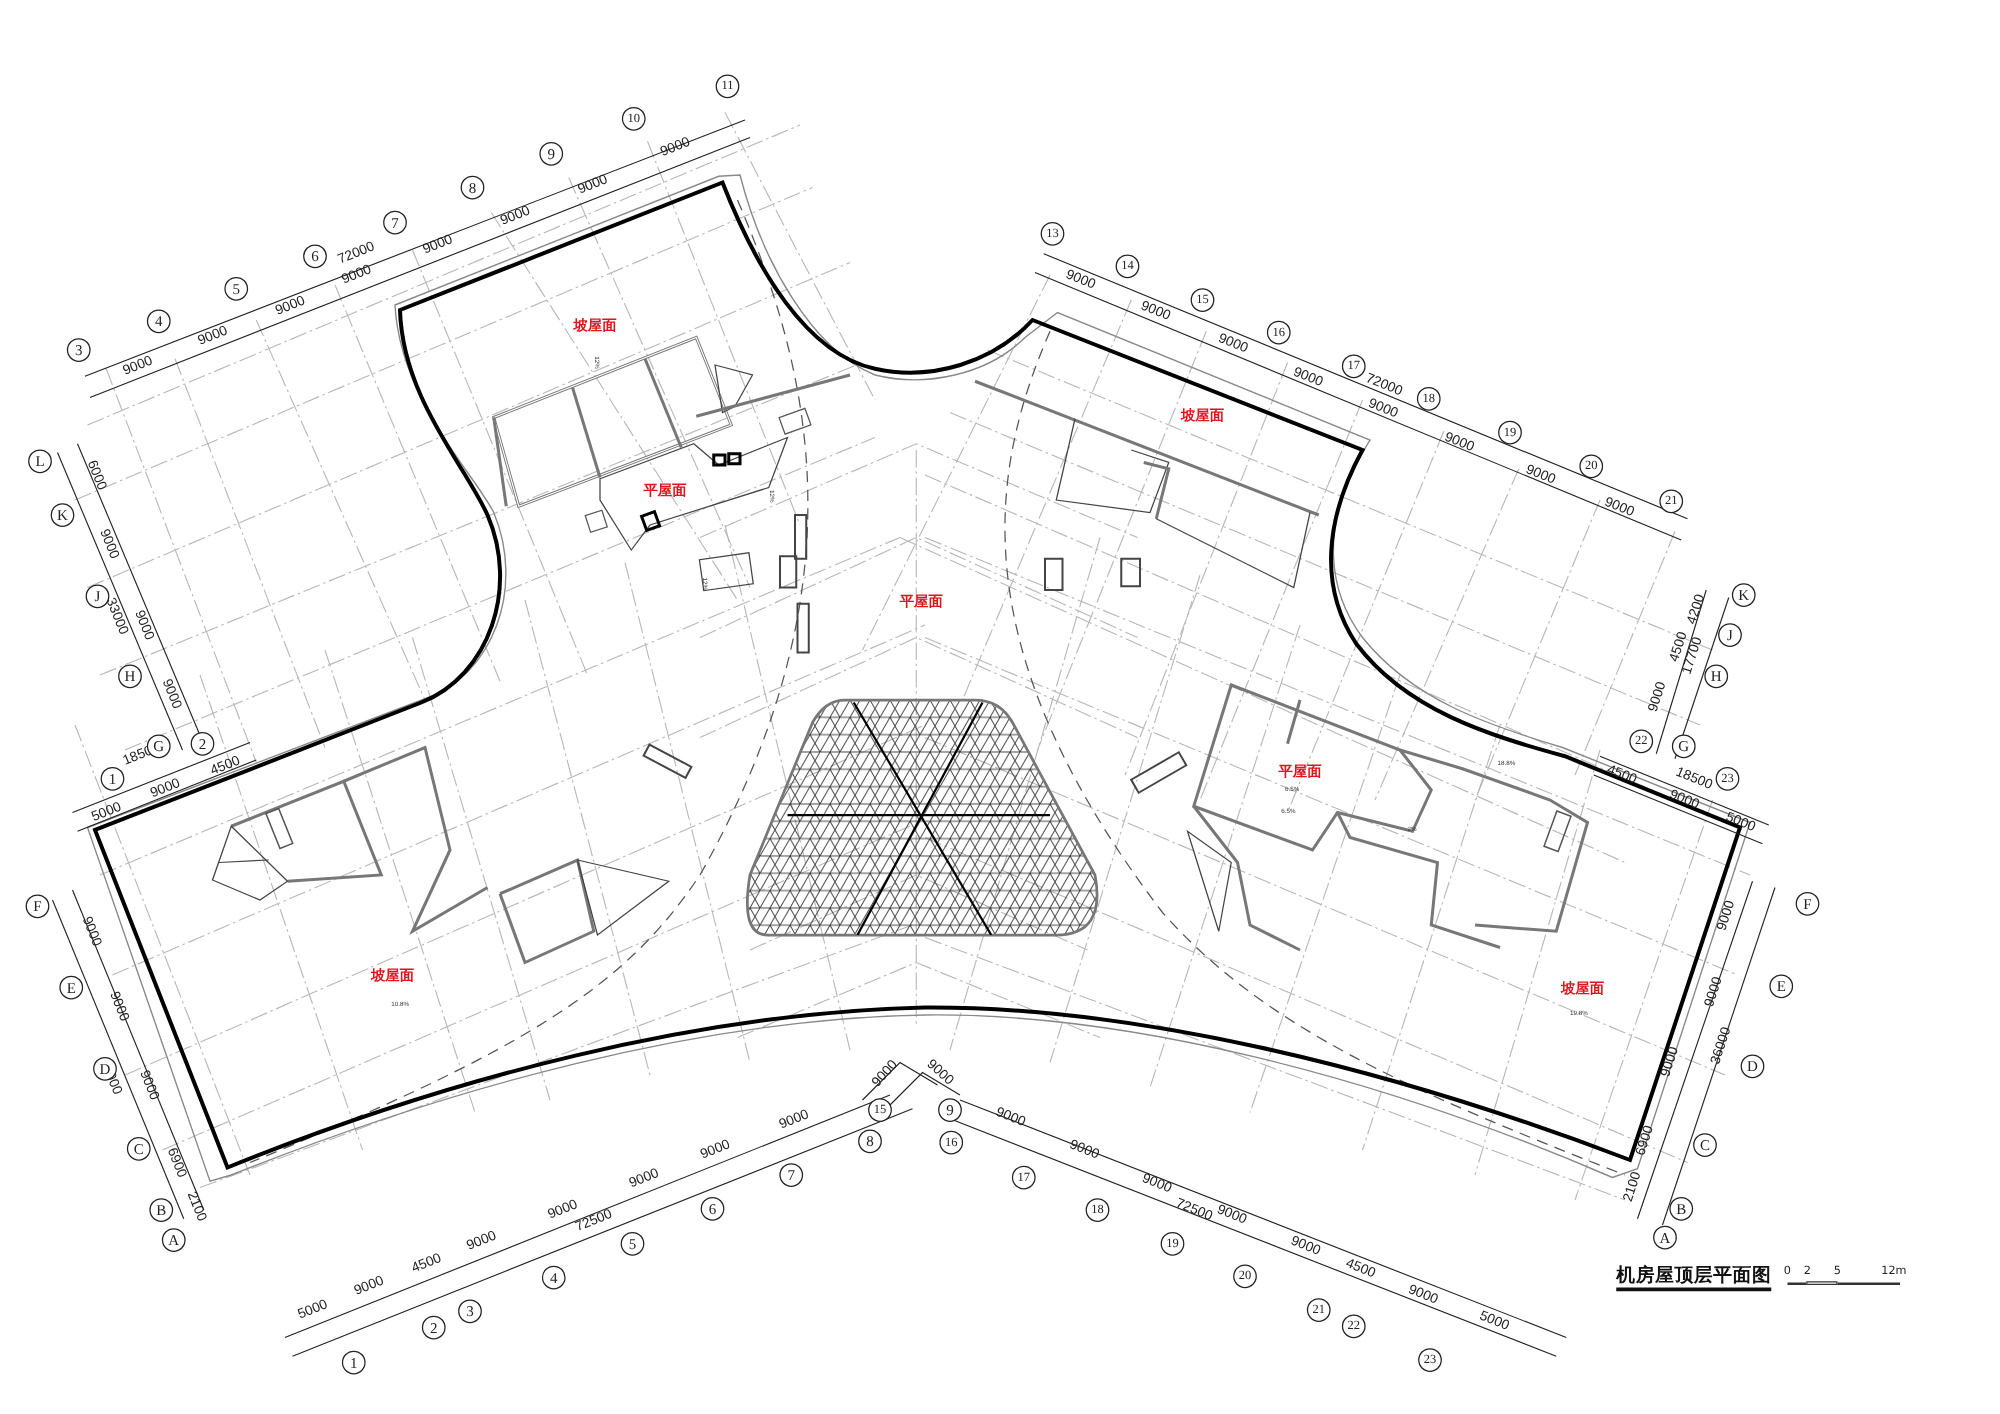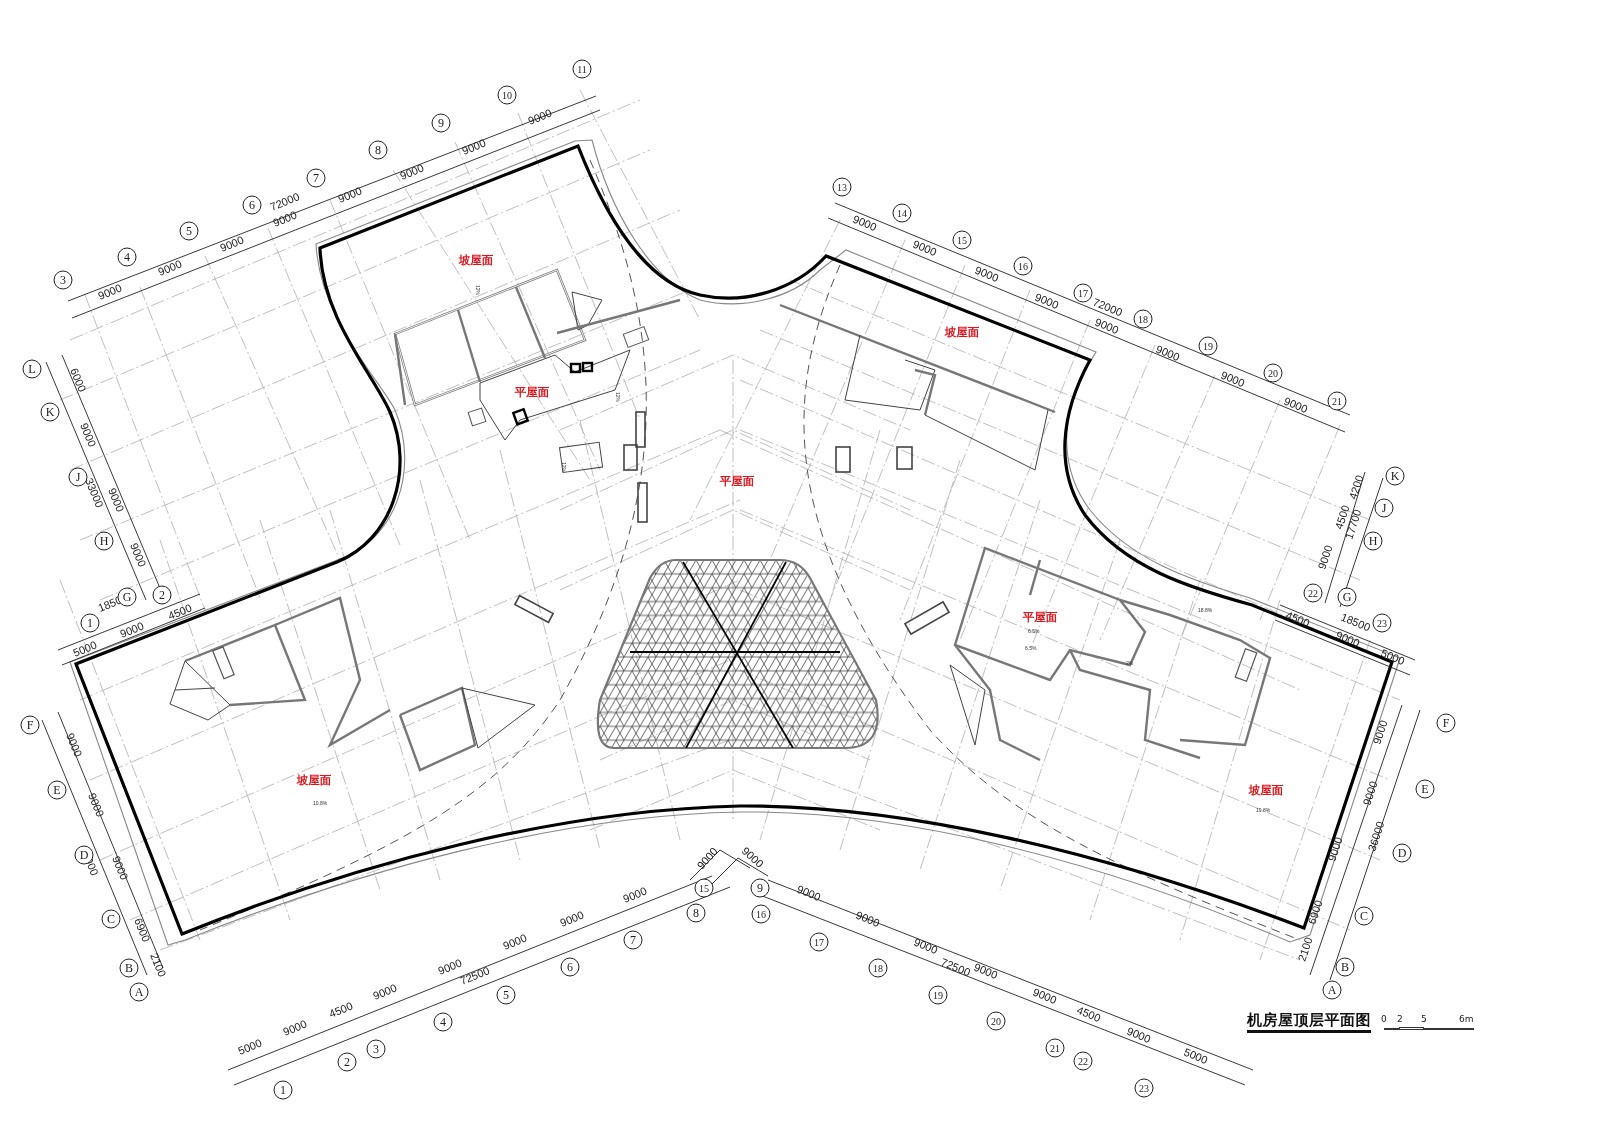--- a/index.html
+++ b/index.html
@@ -12,21 +12,21 @@
   .axis-circle{fill:#fff;stroke:#222;stroke-width:1;}
   .axis-txt{font-size:12px;fill:#222;text-anchor:middle;dominant-baseline:central;font-family:"Liberation Serif",serif;}
   .wall{fill:none;stroke:#000;stroke-width:3.2;}
   .wall2{fill:none;stroke:#888;stroke-width:1.1;}
   .bldg{fill:none;stroke:#777;stroke-width:2.4;}
   .bldg-in{fill:none;stroke:#fff;stroke-width:0.9;}
   .thin{fill:none;stroke:#444;stroke-width:1;}
   .dash{fill:none;stroke:#555;stroke-width:1;stroke-dasharray:9 6;}
   .roof-label{font-size:11.5px;fill:#e0141c;font-weight:bold;text-anchor:middle;}
   .tiny{font-size:5px;fill:#333;}
-  #title-block{position:absolute;left:1247px;top:1012px;display:flex;align-items:center;gap:10px;}
+  #title-block{position:absolute;left:1293px;top:1012px;display:flex;align-items:flex-start;gap:10px;}
   #drawing-title{font-size:15px;font-weight:bold;color:#111;border-bottom:3px solid #111;padding-bottom:1px;letter-spacing:0.5px;line-height:17px;}
   #scale-bar{position:relative;width:95px;height:18px;}
   .scale-num{position:absolute;top:0;font-size:9px;color:#222;}
   #scale-line{position:absolute;left:3px;right:2px;bottom:2px;height:2px;background:#333;}
   #scale-line .seg{position:absolute;top:-1px;height:3px;background:#fff;border:1px solid #333;box-sizing:border-box;}
 </style>
 </head>
 <body>
 
 <div id="frame">
@@ -597,18 +597,18 @@
   </g>
 </svg>
 </div>
 
 <div id="title-block">
   <div id="drawing-title">机房屋顶层平面图</div>
   <div id="scale-bar">
     <span class="scale-num" style="left:0px">0</span>
     <span class="scale-num" style="left:16px">2</span>
     <span class="scale-num" style="left:40px">5</span>
-    <span class="scale-num" style="left:78px">6m</span>
+    <span class="scale-num" style="left:78px">12m</span>
     <div id="scale-line">
       <div class="seg" style="left:15px;width:25px;"></div>
     </div>
   </div>
 </div>
 
 </body></html>

